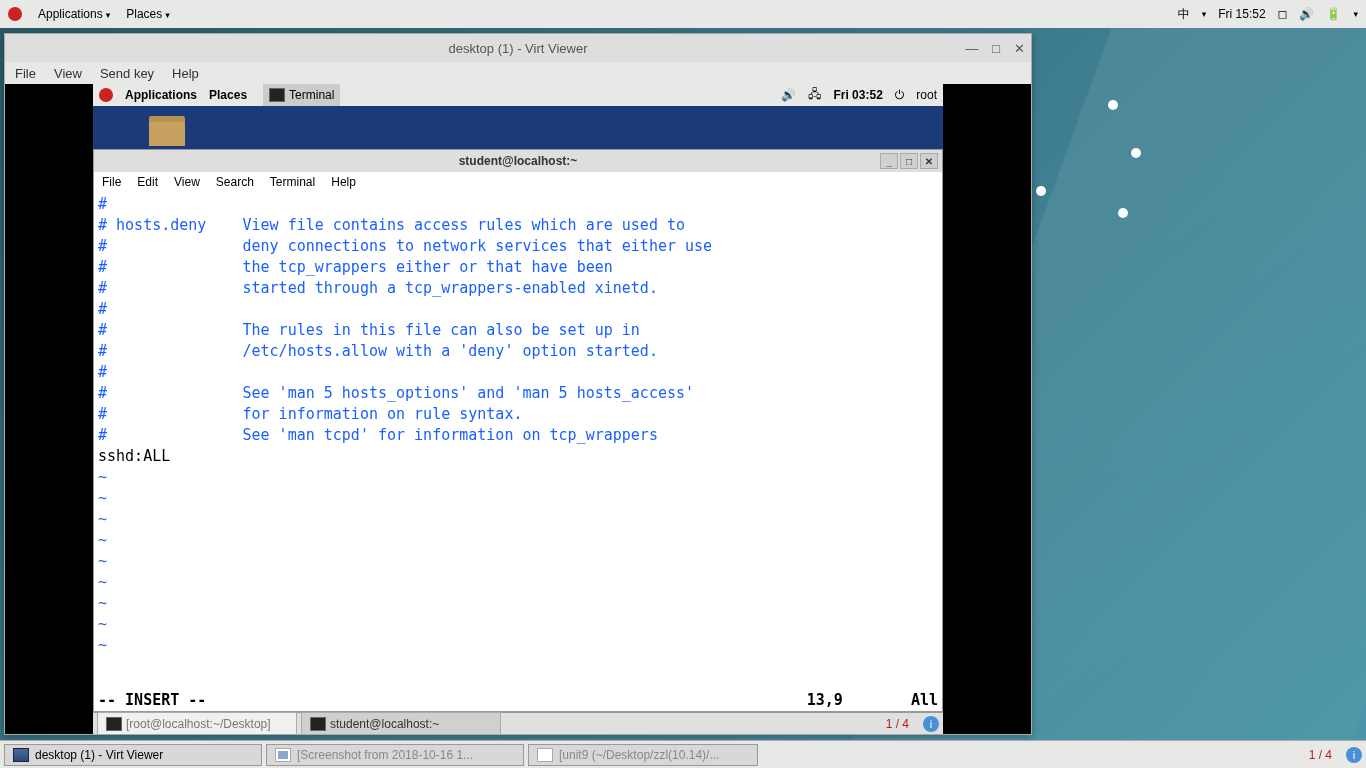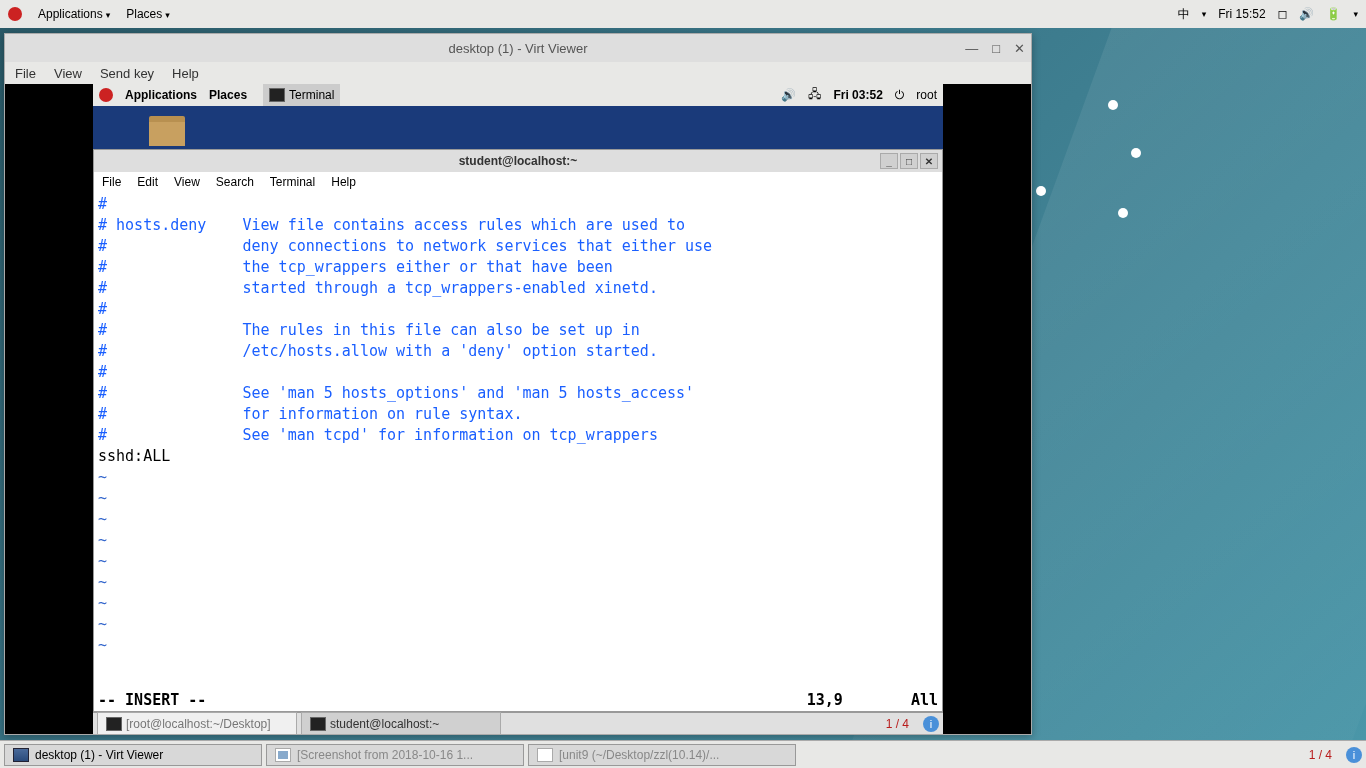--- a/index.html
+++ b/index.html
@@ -184,19 +184,19 @@
 
 <div class="outer-taskbar">
   <div class="outer-task">
     <span class="app-icon monitor"></span>
     <span>desktop (1) - Virt Viewer</span>
   </div>
   <div class="outer-task dim">
     <span class="app-icon img"></span>
     <span>[Screenshot from 2018-10-16 1...</span>
   </div>
-  <div class="outer-task dim" style="width:268px">
+  <div class="outer-task dim" style="width:230px">
     <span class="app-icon doc"></span>
     <span>[unit9 (~/Desktop/zzl(10.14)/...</span>
   </div>
   <span class="ws-ind" style="margin-left:auto">1 / 4</span>
   <span class="info-icon">i</span>
 </div>
 
 </body></html>

